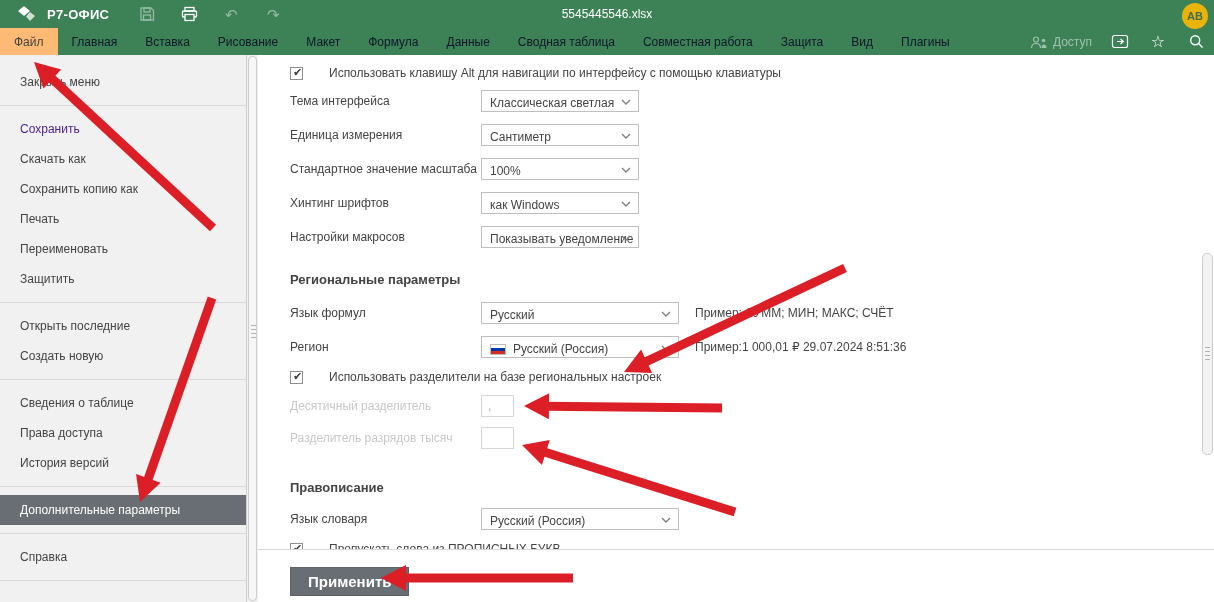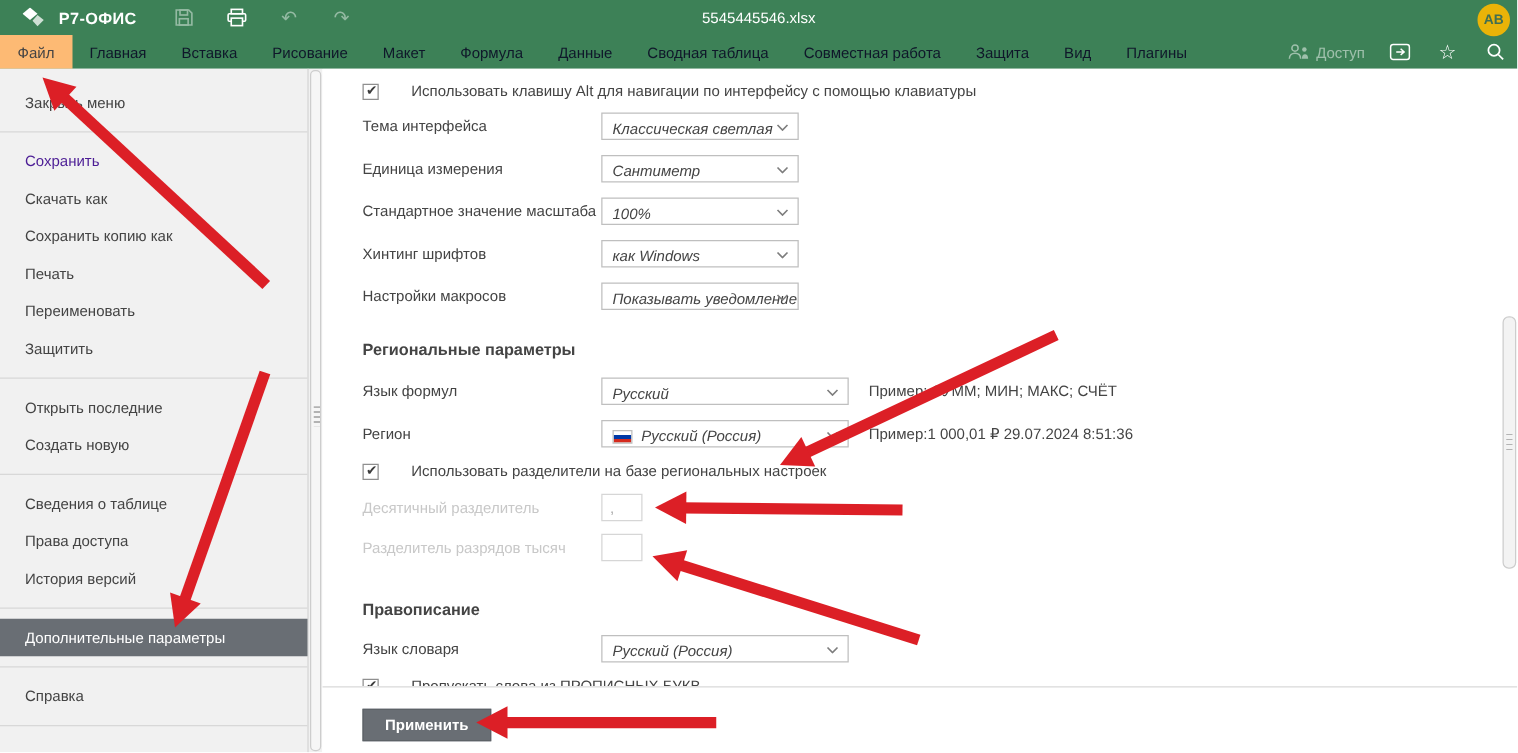--- a/index.html
+++ b/index.html
@@ -13,21 +13,21 @@
   .logo { display:flex; align-items:flex-end; gap:7px; padding-left:18px; color:#fff; font-weight:bold; font-size:13px; letter-spacing:.3px; }
   .top-icons { display:flex; align-items:center; gap:22px; margin-left:28px; }
   .tbtn { color:#fff; display:flex; align-items:center; justify-content:center; width:20px; height:20px; cursor:pointer; }
   .dim { opacity:.45; }
   .doc-title { position:absolute; left:0; right:0; top:0; height:28px; display:flex; align-items:center; justify-content:center; color:#fff; pointer-events:none; }
   .avatar { position:absolute; right:6px; top:3px; width:26px; height:26px; border-radius:50%; background:#eab308; color:#3f6e53; font-size:11px; font-weight:bold; display:flex; align-items:center; justify-content:center; }
   .tabrow { position:relative; height:27px; display:flex; align-items:stretch; }
   .tab { display:flex; align-items:center; padding:0 14px; color:#0f172a; cursor:pointer; white-space:nowrap; }
   .tab.active { background:#fdba74; color:#444; }
   .tabrow-right { position:absolute; right:8px; top:0; height:27px; display:flex; align-items:center; gap:18px; }
-  .access { display:flex; align-items:center; gap:5px; color:#fff; opacity:.5; cursor:pointer; }
+  .access { display:flex; align-items:flex-end; gap:5px; color:#fff; opacity:.5; cursor:pointer; }
   .undo-glyph { font-size:15px; line-height:1; }
 
   
   .sidebar { position:absolute; left:0; top:55px; width:247px; height:547px; background:#f1f1f1; border-right:1px solid #d0d0d0; padding-top:12px; }
   .sb-item { height:30px; display:flex; align-items:center; padding-left:20px; color:#444; cursor:pointer; white-space:nowrap; }
   .sb-item.disabled { color:#4c1d95; cursor:default; }
   .sb-item.selected { background:#696e74; color:#fff; }
   .sb-div { height:0; border-top:1px solid #d8d8d8; margin:8px 0; }
   .sb-scroll { position:absolute; left:247px; top:55px; width:11px; height:547px; background:#f1f1f1; }
   .sb-thumb { position:absolute; left:1px; top:1px; width:9px; height:545px; background:#f6f6f6; border:1px solid #cdcdcd; border-radius:4px; }
@@ -36,33 +36,33 @@
 
   
   .main { position:absolute; left:258px; top:55px; right:0; bottom:0; background:#fff; }
   .content { position:absolute; left:0; right:0; top:0; height:494px; overflow:hidden; padding:5px 0 0 32px; }
   .form-row { display:flex; align-items:center; height:34px; }
   .form-row .lbl { width:191px; flex:none; }
   .chk-row { display:flex; align-items:center; height:26px; gap:26px; }
   .chk-row.h22 { height:22px; }
   .checkbox { width:13px; height:13px; flex:none; border:1px solid #8f8f8f; background:#fff; position:relative; cursor:pointer; }
   .checkbox.checked::after { content:"✔"; position:absolute; left:0; top:-2px; width:13px; text-align:center; font-size:11px; color:#3c3c3c; }
-  .select { width:158px; height:22px; border:1px solid #bfbfbf; background:#fff; display:flex; align-items:center; padding:4px 22px 0 8px; position:relative; cursor:pointer; white-space:nowrap; overflow:hidden;font-style:italic; }
+  .select { width:158px; height:22px; border:1px solid #bfbfbf; background:#fff; display:flex; align-items:center; padding:4px 22px 0 8px; position:relative; cursor:pointer; white-space:nowrap; overflow:hidden; }
   .select.wide { width:198px; }
   .select .caret { position:absolute; right:7px; top:8px; }
   .flag { width:16px; height:11px; flex:none; margin-right:7px; border:1px solid #bdbdbd;
           background:linear-gradient(to bottom,#fff 0 33%,#0039a6 33% 66%,#d52b1e 66% 100%); }
   .example { margin-left:16px; white-space:nowrap; }
   .section-h { font-size:13px; font-weight:bold; height:22px; display:flex; align-items:center; }
   .mt14 { margin-top:14px; } .mt6 { margin-top:6px; } .mt22 { margin-top:22px; } .mt4 { margin-top:4px; }
   .h32 { height:32px; }
   .lbl.off { color:#c8c8c8; }
   .mini-input { width:33px; height:22px; border:1px solid #d6d6d6; background:#fff; color:#a8a8a8; display:flex; align-items:center; padding-left:6px; }
   .footer { position:absolute; left:0; right:0; bottom:0; height:53px; border-top:1px solid #d9d9d9; background:#fff; }
-  .apply-btn { position:absolute; left:32px; top:17px; background:#696e74; color:#fff; font-weight:bold; font-size:12px; border:1px solid #5d6267; padding:5px 17px; cursor:pointer;text-align:right; }
+  .apply-btn { position:absolute; left:32px; top:17px; background:#696e74; color:#fff; font-weight:bold; font-size:15px; border:1px solid #5d6267; padding:5px 17px; cursor:pointer;text-align:right; }
   .main-scroll-thumb { position:absolute; left:1202px; top:253px; width:11px; height:202px; background:#f3f3f3; border:1px solid #cdcdcd; border-radius:5px; }
 
   .arrows { position:absolute; left:0; top:0; width:1214px; height:602px; z-index:60; pointer-events:none; }
   svg.icon { display:block; }
 </style>
 </head>
 <body>
 
 <div class="app">
 

